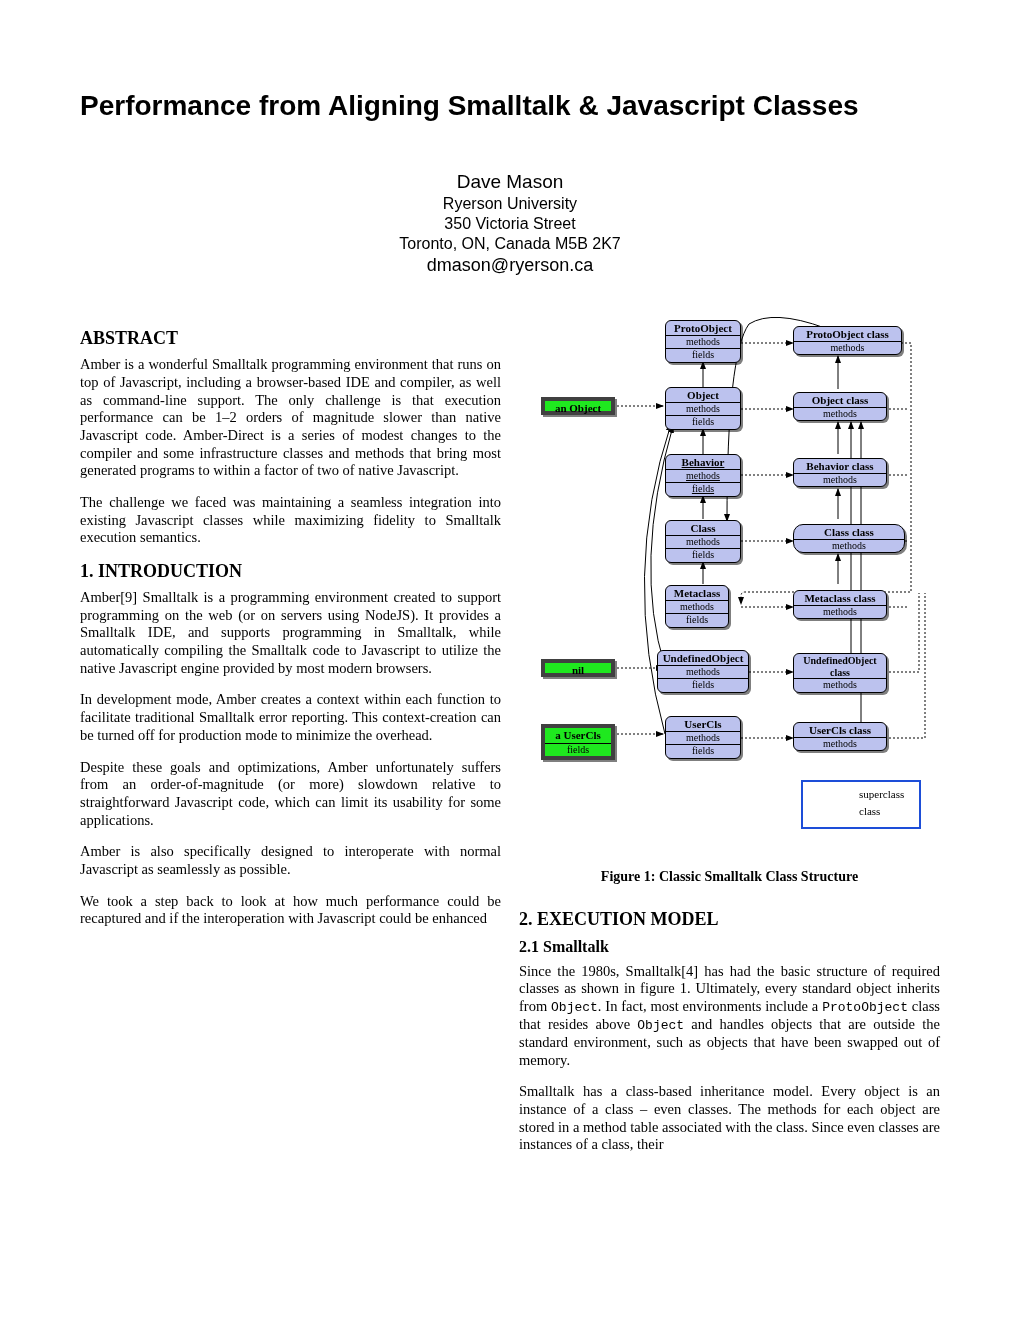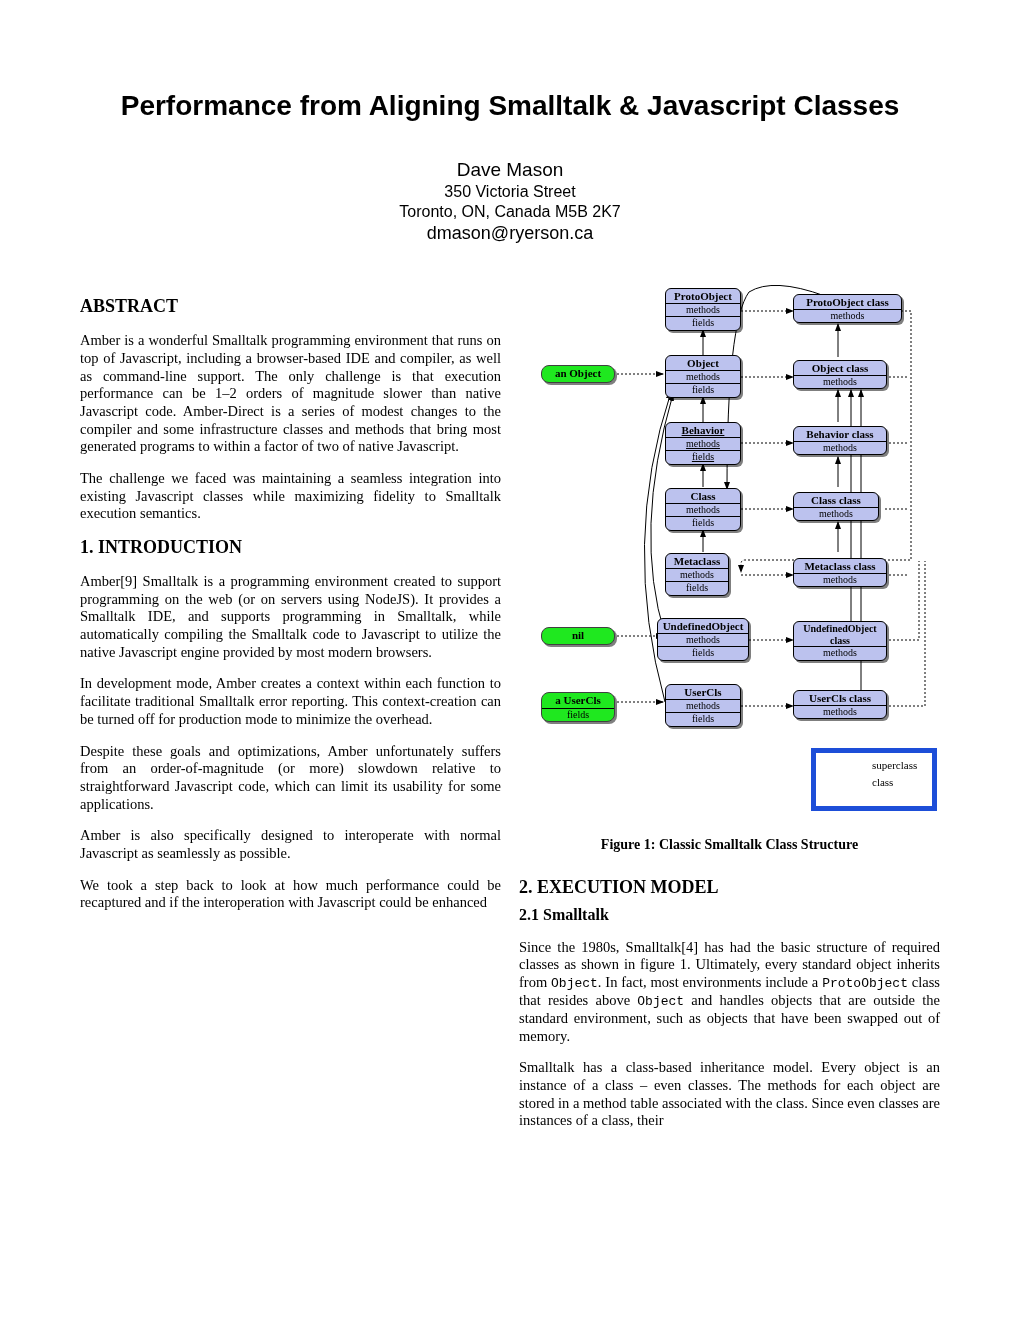--- a/index.html
+++ b/index.html
@@ -11,25 +11,25 @@
     color: #000;
   }
   .page {
     width: 1020px;
     height: 1320px;
     box-sizing: border-box;
     padding: 90px 80px 40px 80px;
     position: relative;
   }
   .title {
-    text-align: center;
+    text-align: left;
     font-family: Helvetica, Arial, sans-serif;
     font-weight: 700;
     font-size: 28px;
-    margin-bottom: 36px;
+    margin-bottom: 48px;
   }
   .author-block {
     text-align: center;
     font-family: Helvetica, Arial, sans-serif;
     font-size: 16px;
     line-height: 1.25;
     margin-bottom: 38px;
   }
   .author-name { font-size: 19px; }
   .email { font-size: 18px; }
@@ -49,21 +49,21 @@
     font-size: 18px;
     margin: 14px 0 2px 0;
     text-align: left;
   }
   h3.sub {
     font-weight: 700;
     font-size: 16px;
     margin: 6px 0 2px 0;
     text-align: left;
   }
-  p { margin: 14px 0 14px 0; }
+  p { margin: 6px 0 14px 0; }
   .mono { font-family: "Courier New", monospace; font-size: 13px; }
   .fig-caption {
     text-align: center;
     font-weight: 700;
     font-size: 14px;
     margin: 14px 0 24px 0;
   }
 
   
   .diagram {
@@ -90,60 +90,60 @@
     font-size: 11px;
   }
   .node .row {
     border-top: 1px solid #000;
     padding: 0 0 1px 0;
     font-size: 10px;
   }
   .inst {
     position: absolute;
     background: #1fe81f;
-    border: 1px solid #404040;
-    border-radius: 8px;
+    border: 4px solid #404040;
+    border-radius: 0;
     box-shadow: 2px 2px 0 rgba(0,0,0,0.5);
     text-align: center;
     font-size: 11px;
     font-weight: 700;
     box-sizing: border-box;
     padding-top: 1px;
   }
   .inst .irow {
     border-top: 1px solid #000;
     font-weight: 400;
     font-size: 10px;
   }
   .legend {
     position: absolute;
-    border: 5px solid #1d4ed8;
+    border: 2px solid #1d4ed8;
     background: #fff;
     font-size: 11px;
-    padding: 4px 8px 16px 8px;
+    padding: 4px 8px 8px 8px;
     line-height: 1.5;
-    margin-left: 10px;
   }
   svg.arrows {
     position: absolute;
     top: 0; left: 0;
     width: 420px;
     height: 540px;
     pointer-events: none;
   }
 </style>
 </head>
 <body>
 
 <div class="page">
 
   <div class="title">Performance from Aligning Smalltalk &amp; Javascript Classes</div>
 
   <div class="author-block">
     <div class="author-name">Dave Mason</div>
+    <div>Ryerson University</div>
     <div>350 Victoria Street</div>
     <div>Toronto, ON, Canada   M5B 2K7</div>
     <div class="email">dmason@ryerson.ca</div>
   </div>
 
   <div class="cols">
 
     <div class="col">
       <h2 class="sec">ABSTRACT</h2>
       <p>Amber is a wonderful Smalltalk programming environment that runs on top of Javascript, including a browser-based IDE and compiler, as well as command-line support. The only challenge is that execution performance can be 1–2 orders of magnitude slower than native Javascript code. Amber-Direct is a series of modest changes to the compiler and some infrastructure classes and methods that bring most generated programs to within a factor of two of native Javascript.</p>
@@ -262,21 +262,21 @@
           <div class="row">methods</div>
         </div>
         <div class="node" style="left:280px; top:78px; width:94px;">
           <div class="hdr">Object class</div>
           <div class="row">methods</div>
         </div>
         <div class="node" style="left:280px; top:144px; width:94px;">
           <div class="hdr">Behavior class</div>
           <div class="row">methods</div>
         </div>
-        <div class="node" style="left:280px; top:210px; width:86px;">
+        <div class="node" style="left:280px; top:210px; width:112px;border-radius:10px;">
           <div class="hdr">Class class</div>
           <div class="row">methods</div>
         </div>
         <div class="node" style="left:280px; top:276px; width:94px;">
           <div class="hdr">Metaclass class</div>
           <div class="row">methods</div>
         </div>
         <div class="node" style="left:280px; top:339px; width:94px;">
           <div class="hdr" style="font-size:10px">UndefinedObject class</div>
           <div class="row">methods</div>

